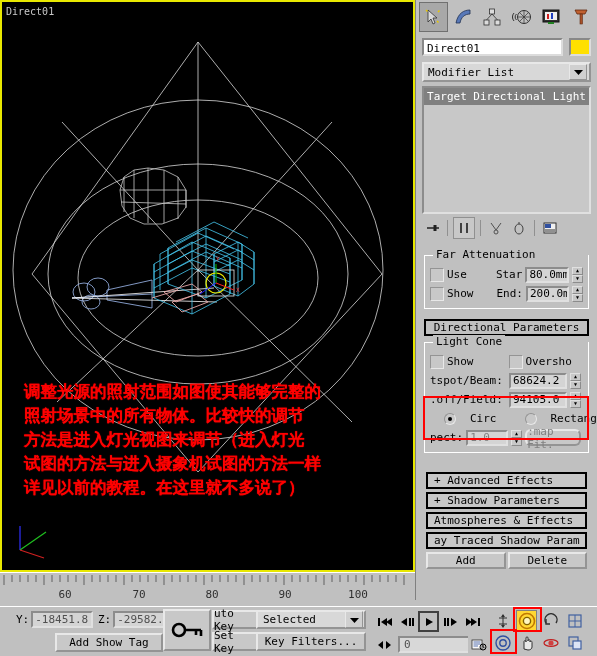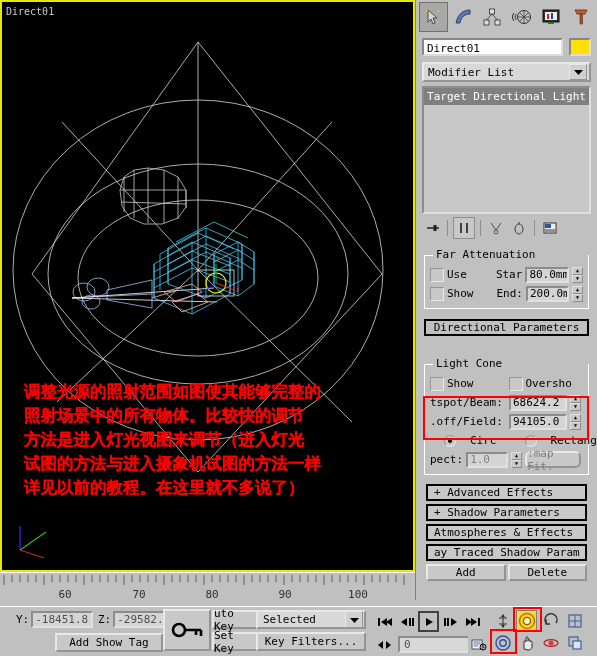--- a/index.html
+++ b/index.html
@@ -303,21 +303,21 @@
         <span class="spin" style="width:50px;">200.0m</span>
         <span class="arrows">
             <div>▲</div>
             <div>▼</div>
           </span>
       </div>
     </div>
 
     <div class="rollhdr" style="margin-top:10px;">Directional Parameters</div>
 
-    <div class="grp" style="margin-top:28px;">
+    <div class="grp" style="margin-top:6px;">
       <div class="grp-title">Light Cone</div>
       <div class="rowline">
         <span class="cb"></span>
         <span class="lbl">Show</span>
         <span class="cb" style="margin-left:32px;"></span>
         <span class="lbl">Oversho</span>
       </div>
       <div class="rowline">
         <span class="lbl" style="width:76px;">tspot/Beam:</span>
         <span class="spin" style="width:58px;">68624.2</span>
@@ -344,21 +344,21 @@
         <span class="lbl">pect:</span>
         <span class="spin" style="width:42px;color:#808080;">1.0</span>
         <span class="arrows">
             <div>▲</div>
             <div>▼</div>
           </span>
         <span class="btn" style="width:56px;height:17px;color:#808080;border-radius:6px;">:map Fit.</span>
       </div>
     </div>
 
-    <div class="rollbtn" style="margin-top:9px;border:2px solid #000;justify-content:flex-start;">+  Advanced Effects</div>
+    <div class="rollbtn" style="margin-top:19px;border:2px solid #000;justify-content:flex-start;">+  Advanced Effects</div>
     <div class="rollbtn" style="border:2px solid #000;justify-content:flex-start;">+  Shadow Parameters</div>
     <div class="rollbtn" style="border:2px solid #000;justify-content:flex-start;">Atmospheres &amp; Effects</div>
     <div class="rollbtn" style="border:2px solid #000;justify-content:flex-start;">ay Traced Shadow Param</div>
 
     <div id="addel">
       <div>Add</div>
       <div>Delete</div>
     </div>
   </div>
 

